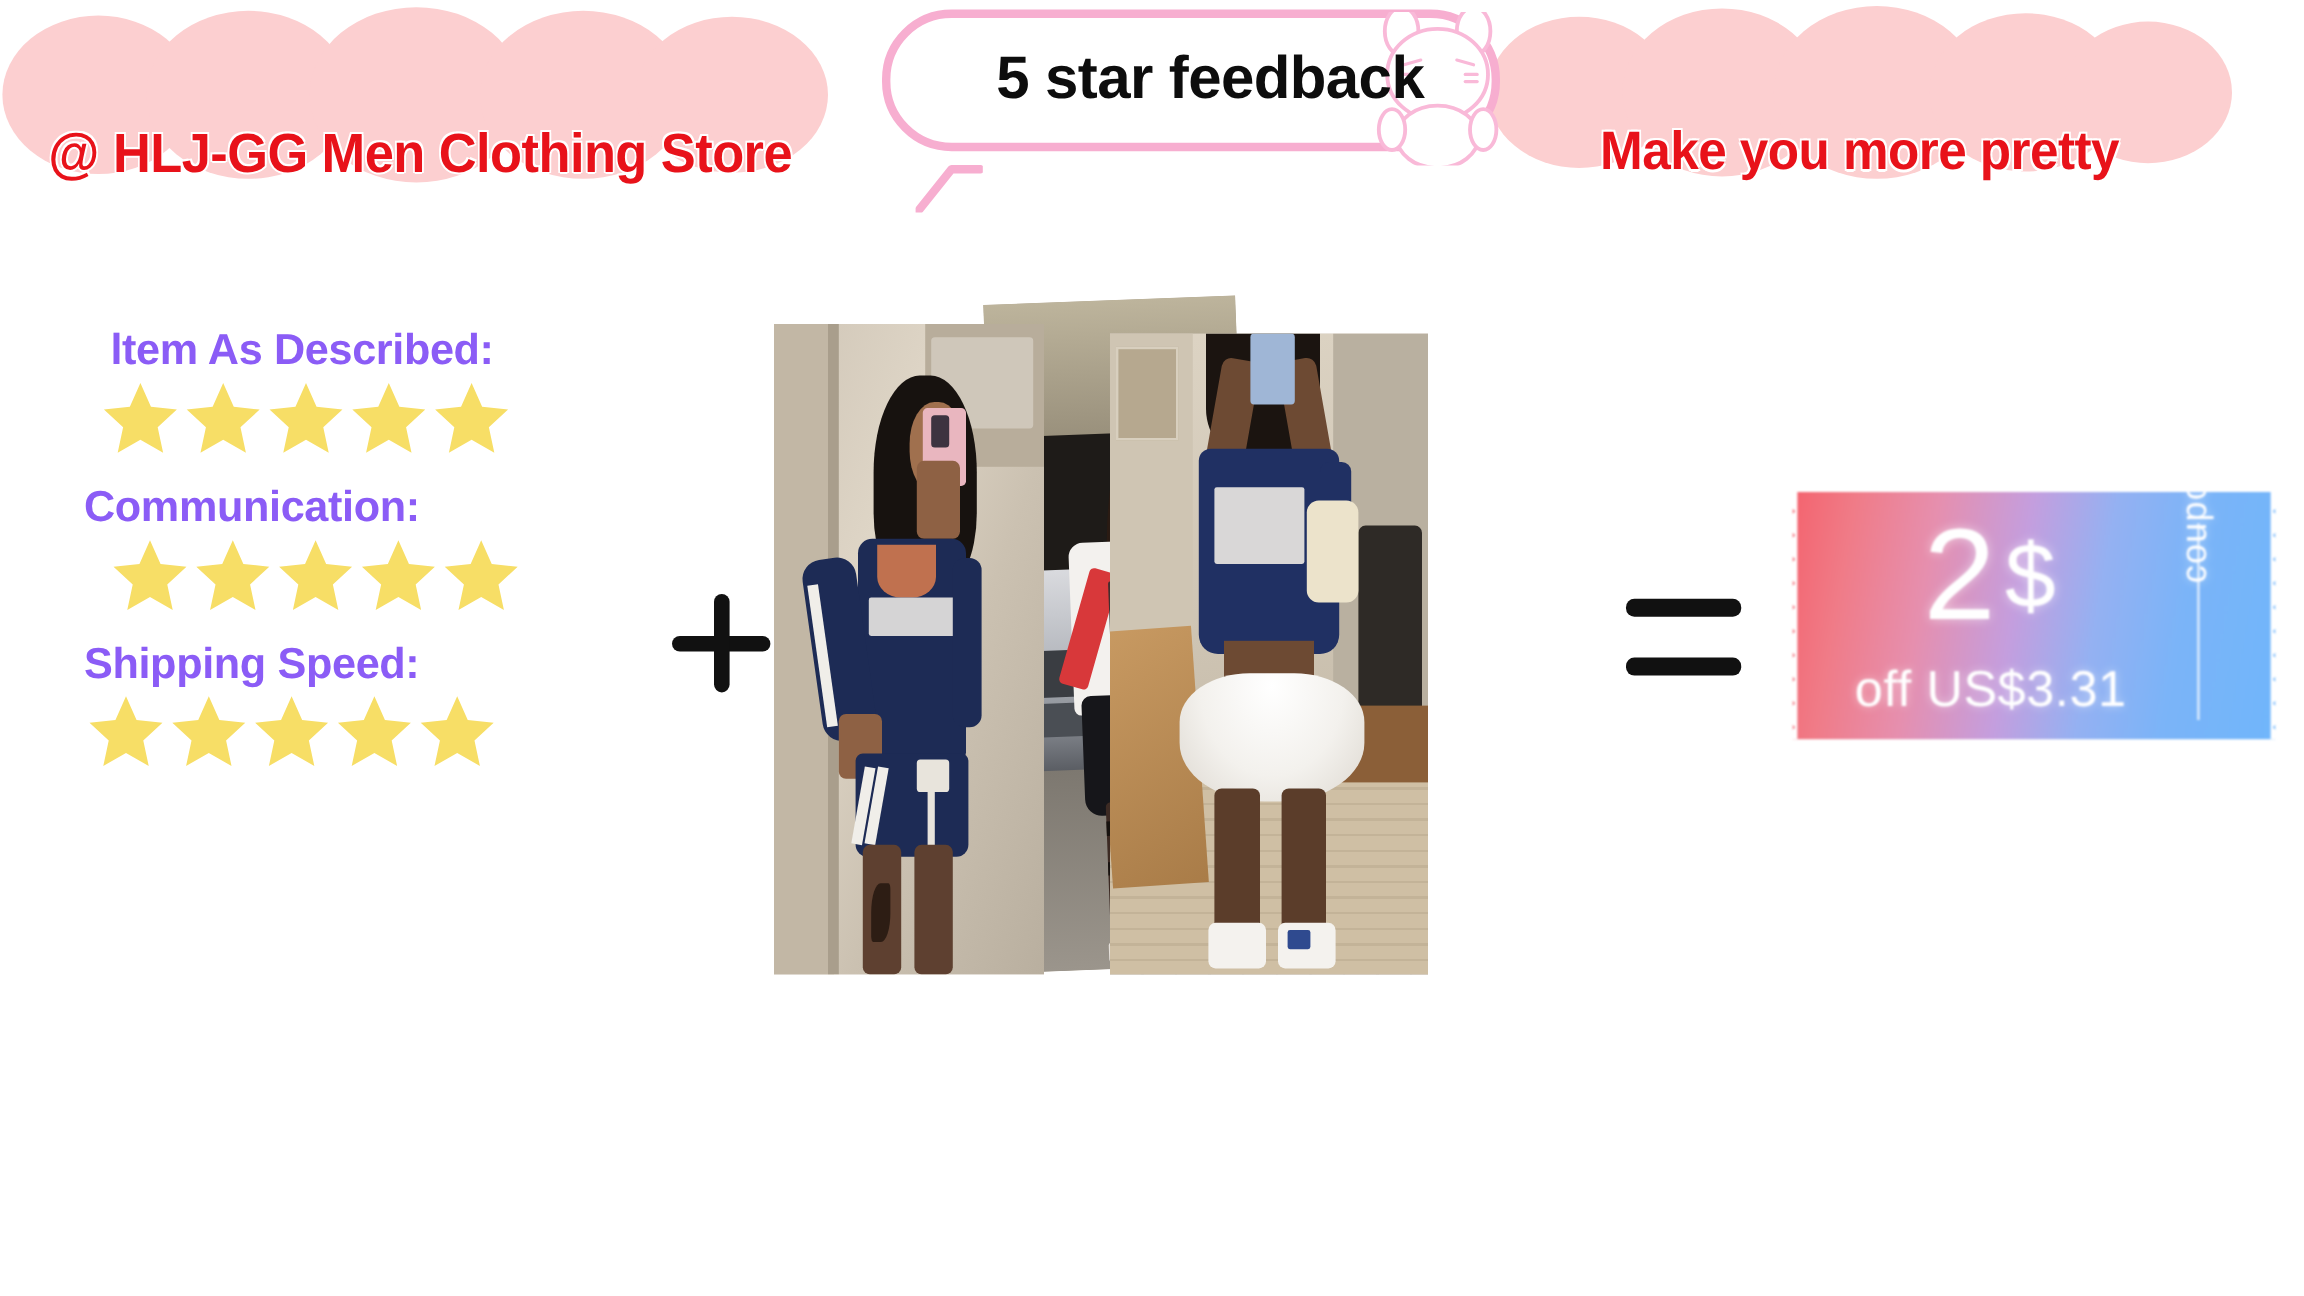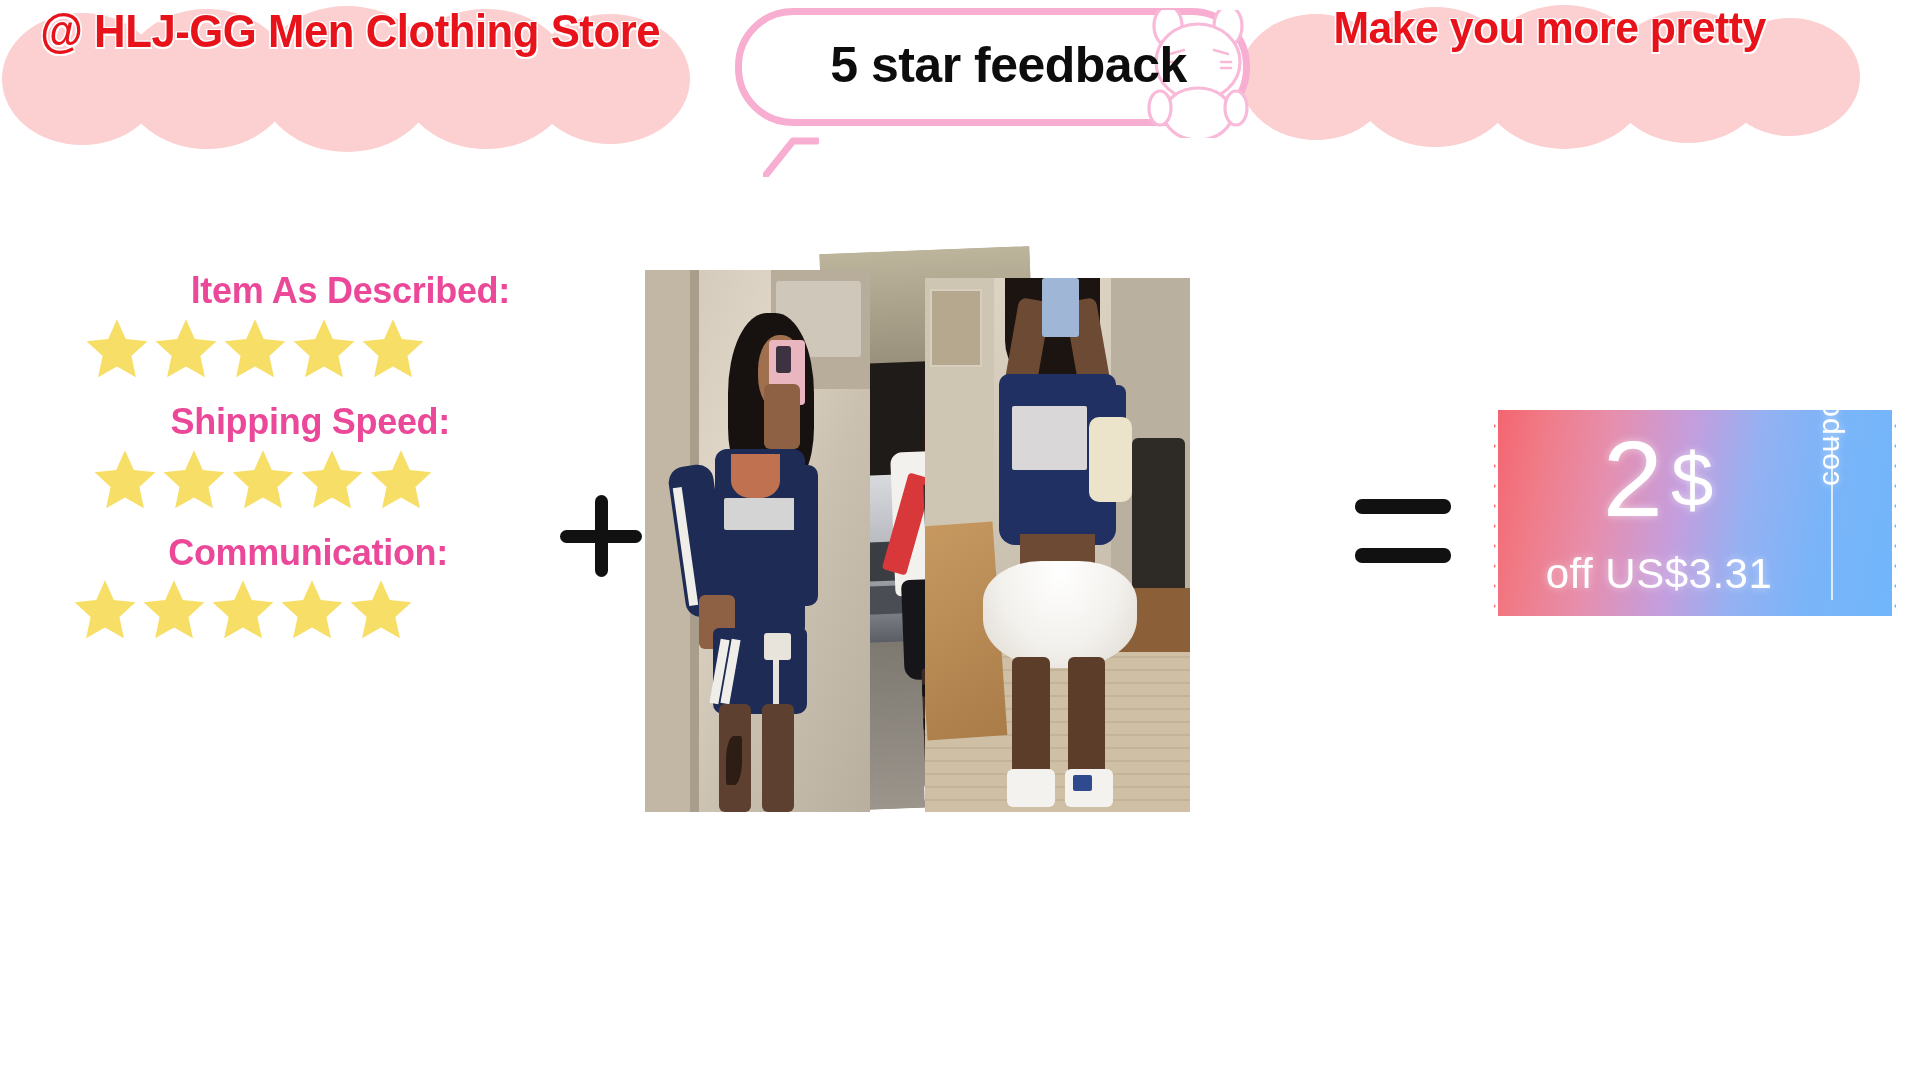--- a/index.html
+++ b/index.html
@@ -19,21 +19,21 @@
   .stage {
     position: absolute;
     inset: 0;
     background: #ffffff;
   }
 
   
   .cloud-banner {
     position: absolute;
     display: flex;
-    align-items: flex-start;
+    align-items: flex-end;
     justify-content: center;
   }
   .cloud-bg {
     position: absolute;
     inset: 0;
     z-index: 0;
   }
   .cloud-bg span {
     position: absolute;
     background: #fccfd0;
@@ -115,23 +115,23 @@
   #ratings {
     position: absolute;
     left: 70px;
     top: 272px;
     width: 440px;
   }
   .rating-row { margin-bottom: 23px; }
   .rating-label {
     font-size: 36px;
     font-weight: 700;
-    color: #ec4899;
+    color: #8b5cf6;
     letter-spacing: -0.3px;
-    text-align: right;
+    text-align: left;
     line-height: 1.05;
   }
   .rating-row:nth-child(1) .rating-label { padding-left: 22px; }
   .rating-row:nth-child(2) .rating-label { padding-right: 60px; }
   .rating-row:nth-child(3) .rating-label { padding-right: 62px; }
   .stars {
     display: flex;
     gap: 3px;
     margin-top: 6px;
   }
@@ -349,42 +349,42 @@
         <svg class="star" viewBox="0 0 24 24">
             <polygon points="12,1.2 15.3,8.6 23.4,9.5 17.4,15 19.1,23 12,18.9 4.9,23 6.6,15 0.6,9.5 8.7,8.6" fill="#f7de66"></polygon>
           </svg>
         <svg class="star" viewBox="0 0 24 24">
             <polygon points="12,1.2 15.3,8.6 23.4,9.5 17.4,15 19.1,23 12,18.9 4.9,23 6.6,15 0.6,9.5 8.7,8.6" fill="#f7de66"></polygon>
           </svg>
       </div>
     </div>
 
     <div class="rating-row">
+      <div class="rating-label">Communication:</div>
+      <div class="stars">
+        <svg class="star" viewBox="0 0 24 24">
+            <polygon points="12,1.2 15.3,8.6 23.4,9.5 17.4,15 19.1,23 12,18.9 4.9,23 6.6,15 0.6,9.5 8.7,8.6" fill="#f7de66"></polygon>
+          </svg>
+        <svg class="star" viewBox="0 0 24 24">
+            <polygon points="12,1.2 15.3,8.6 23.4,9.5 17.4,15 19.1,23 12,18.9 4.9,23 6.6,15 0.6,9.5 8.7,8.6" fill="#f7de66"></polygon>
+          </svg>
+        <svg class="star" viewBox="0 0 24 24">
+            <polygon points="12,1.2 15.3,8.6 23.4,9.5 17.4,15 19.1,23 12,18.9 4.9,23 6.6,15 0.6,9.5 8.7,8.6" fill="#f7de66"></polygon>
+          </svg>
+        <svg class="star" viewBox="0 0 24 24">
+            <polygon points="12,1.2 15.3,8.6 23.4,9.5 17.4,15 19.1,23 12,18.9 4.9,23 6.6,15 0.6,9.5 8.7,8.6" fill="#f7de66"></polygon>
+          </svg>
+        <svg class="star" viewBox="0 0 24 24">
+            <polygon points="12,1.2 15.3,8.6 23.4,9.5 17.4,15 19.1,23 12,18.9 4.9,23 6.6,15 0.6,9.5 8.7,8.6" fill="#f7de66"></polygon>
+          </svg>
+      </div>
+    </div>
+
+    <div class="rating-row">
       <div class="rating-label">Shipping Speed:</div>
-      <div class="stars">
-        <svg class="star" viewBox="0 0 24 24">
-            <polygon points="12,1.2 15.3,8.6 23.4,9.5 17.4,15 19.1,23 12,18.9 4.9,23 6.6,15 0.6,9.5 8.7,8.6" fill="#f7de66"></polygon>
-          </svg>
-        <svg class="star" viewBox="0 0 24 24">
-            <polygon points="12,1.2 15.3,8.6 23.4,9.5 17.4,15 19.1,23 12,18.9 4.9,23 6.6,15 0.6,9.5 8.7,8.6" fill="#f7de66"></polygon>
-          </svg>
-        <svg class="star" viewBox="0 0 24 24">
-            <polygon points="12,1.2 15.3,8.6 23.4,9.5 17.4,15 19.1,23 12,18.9 4.9,23 6.6,15 0.6,9.5 8.7,8.6" fill="#f7de66"></polygon>
-          </svg>
-        <svg class="star" viewBox="0 0 24 24">
-            <polygon points="12,1.2 15.3,8.6 23.4,9.5 17.4,15 19.1,23 12,18.9 4.9,23 6.6,15 0.6,9.5 8.7,8.6" fill="#f7de66"></polygon>
-          </svg>
-        <svg class="star" viewBox="0 0 24 24">
-            <polygon points="12,1.2 15.3,8.6 23.4,9.5 17.4,15 19.1,23 12,18.9 4.9,23 6.6,15 0.6,9.5 8.7,8.6" fill="#f7de66"></polygon>
-          </svg>
-      </div>
-    </div>
-
-    <div class="rating-row">
-      <div class="rating-label">Communication:</div>
       <div class="stars">
         <svg class="star" viewBox="0 0 24 24">
             <polygon points="12,1.2 15.3,8.6 23.4,9.5 17.4,15 19.1,23 12,18.9 4.9,23 6.6,15 0.6,9.5 8.7,8.6" fill="#f7de66"></polygon>
           </svg>
         <svg class="star" viewBox="0 0 24 24">
             <polygon points="12,1.2 15.3,8.6 23.4,9.5 17.4,15 19.1,23 12,18.9 4.9,23 6.6,15 0.6,9.5 8.7,8.6" fill="#f7de66"></polygon>
           </svg>
         <svg class="star" viewBox="0 0 24 24">
             <polygon points="12,1.2 15.3,8.6 23.4,9.5 17.4,15 19.1,23 12,18.9 4.9,23 6.6,15 0.6,9.5 8.7,8.6" fill="#f7de66"></polygon>
           </svg>

